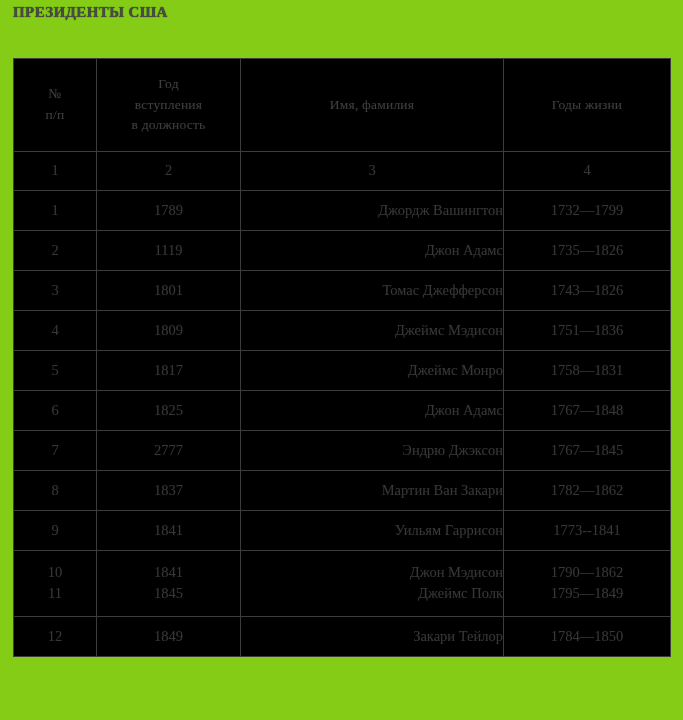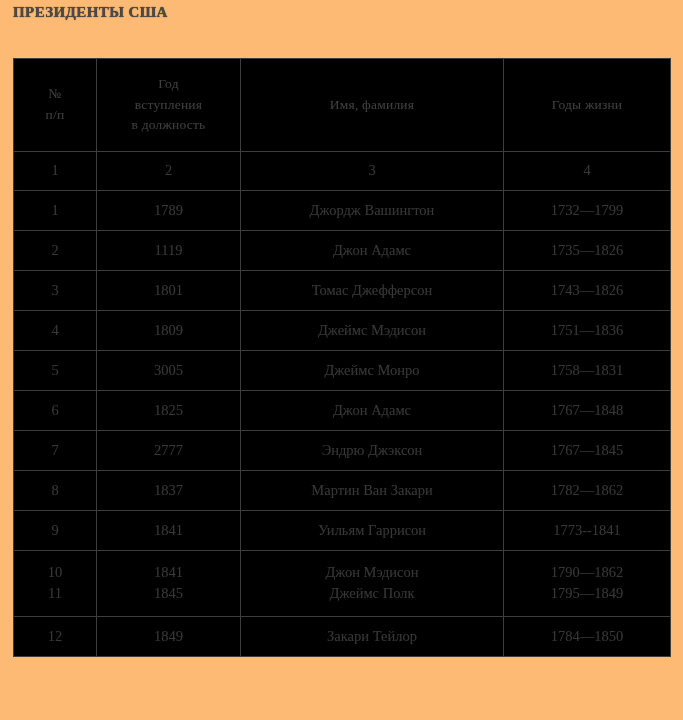--- a/index.html
+++ b/index.html
@@ -14,21 +14,21 @@
     overflow: hidden;
     font-family: "Liberation Serif", "DejaVu Serif", serif;
     color: #3a3a3a;
     position: relative;
   }
 
   #page {
     position: relative;
     width: 683px;
     height: 720px;
-    background: #fdba74;
+    background: #84cc16;
   }
 
   
   .doc-title {
     position: absolute;
     left: 13px;
     top: 4px;
     font-size: 15px;
     font-weight: bold;
     letter-spacing: 0.4px;
@@ -93,21 +93,21 @@
   
   tr.data-row td {
     height: 39px;
   }
   td.cell-num,
   td.cell-year,
   td.cell-life {
     text-align: center;
   }
   td.cell-name {
-    text-align: center;
+    text-align: right;
     padding-left: 11px;
   }
 
   
   tr.nodiv-top td { border-bottom: 0; margin-top: 30px; }
   tr.nodiv-bot td { border-top: 0; margin-top: 21px; }
   tr.nodiv-top td { height: 31px; vertical-align: bottom; padding-bottom: 2px; }
   tr.nodiv-bot td { height: 31px; vertical-align: top; padding-top: 1px; }
 
   
@@ -182,21 +182,21 @@
 
         <tr class="data-row">
           <td class="cell-num scan">4</td>
           <td class="cell-year scan">1809</td>
           <td class="cell-name scan">Джеймс Мэдисон</td>
           <td class="cell-life scan">1751—1836</td>
         </tr>
 
         <tr class="data-row">
           <td class="cell-num scan">5</td>
-          <td class="cell-year scan">3005</td>
+          <td class="cell-year scan">1817</td>
           <td class="cell-name scan">Джеймс Монро</td>
           <td class="cell-life scan">1758—1831</td>
         </tr>
 
         <tr class="data-row">
           <td class="cell-num scan">6</td>
           <td class="cell-year scan">1825</td>
           <td class="cell-name scan">Джон Адамс</td>
           <td class="cell-life scan">1767—1848</td>
         </tr>

